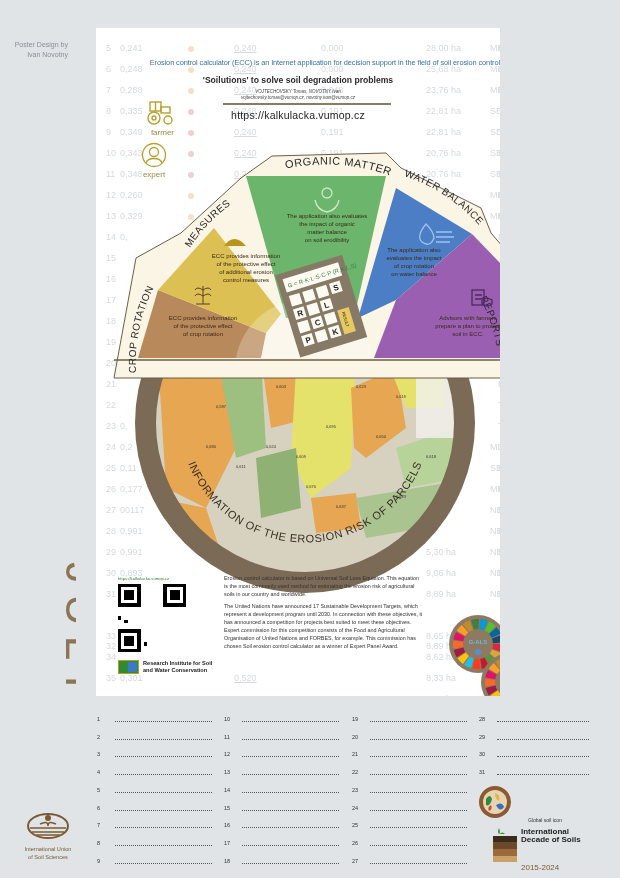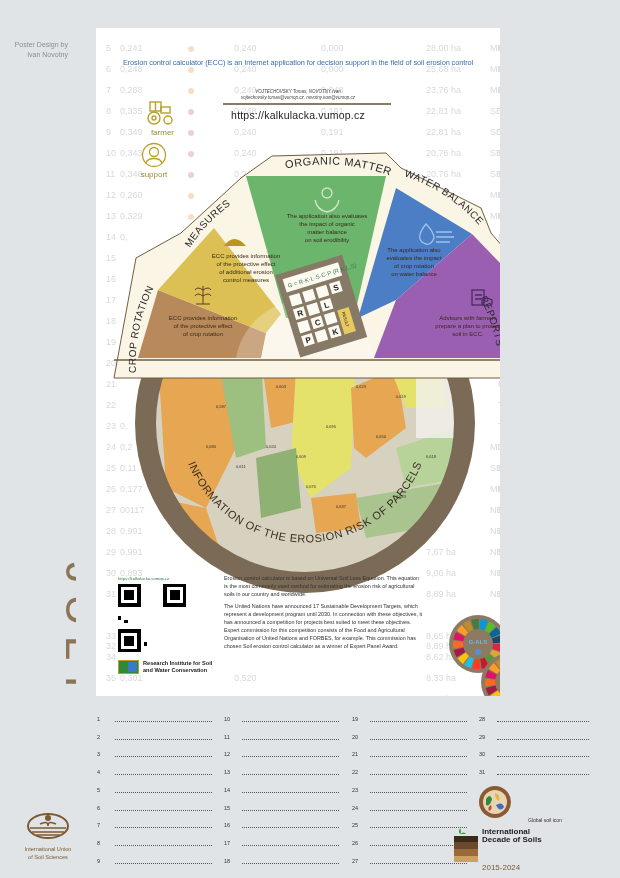--- a/index.html
+++ b/index.html
@@ -11,27 +11,27 @@
   .card { position: absolute; left: 96px; top: 28px; width: 404px; height: 668px; background: #ffffff; overflow: hidden; }
 
   
   .bg-table { position: absolute; left: 0; top: 0; width: 404px; }
   .bg-row { position: absolute; left: 0; width: 404px; height: 21px; font-size: 9px; color: #d6dadd; }
   .bg-row span { position: absolute; top: 5px; }
   .bg-row .n { left: 10px; }
   .bg-row .v1 { left: 24px; }
   .bg-row .dot { left: 92px; top: 8px; width: 6px; height: 6px; border-radius: 50%; background: #f6dfc6; }
   .bg-row .dot.red { background: #efcfcf; }
-  .bg-row .v2 { left: 138px; }
+  .bg-row .v2 { left: 138px; text-decoration: underline; }
   .bg-row .v3 { left: 225px; }
   .bg-row .v4 { left: 330px; }
   .bg-row .cls { left: 394px; }
   .bg-row .grp { left: 402px; }
 
-  .intro { position: absolute; left: 0; top: 30px; width: 404px; text-align: center; font-size: 7.4px; color: #3b6fa8; letter-spacing: -0.1px; }
+  .intro { position: absolute; left: 0; top: 30px; width: 404px; text-align: right; font-size: 7.4px; color: #3b6fa8; letter-spacing: -0.1px; }
   .tagline { position: absolute; left: 0; top: 47px; width: 404px; text-align: center; font-size: 8.6px; font-weight: bold; color: #2a2a2a; }
   .authors { position: absolute; left: 0; top: 61px; width: 404px; text-align: center; font-size: 4.5px; font-style: italic; color: #444; line-height: 6px; }
   .rule { position: absolute; left: 127px; top: 75px; width: 168px; height: 2px; background: #8b7b63; }
   .url { position: absolute; left: 0; top: 81px; width: 404px; text-align: center; font-size: 10.5px; color: #222; letter-spacing: 0.2px; }
 
   .persona { position: absolute; left: 38px; width: 40px; text-align: center; font-size: 8px; color: #9b8a3b; }
 
   .wheel { position: absolute; left: 0; top: 0; width: 404px; height: 668px; }
 
   .desc { position: absolute; left: 128px; top: 546px; width: 200px; font-size: 5.4px; line-height: 8px; color: #333; }
@@ -52,21 +52,21 @@
   .notes { position: absolute; top: 710px; left: 0; width: 620px; }
   .note { position: absolute; height: 12px; font-size: 5.5px; color: #333; display: flex; align-items: flex-end; }
   .note .num { width: 12px; }
   .note .line { flex: 1; border-bottom: 1px dotted #555; height: 5px; margin-left: 6px; }
 
   .iuss { position: absolute; left: 16px; top: 812px; width: 64px; text-align: center; }
   .iuss-label { font-size: 5.6px; color: #7b5a32; line-height: 6px; margin-top: 2px; }
 
   .gsi { position: absolute; left: 478px; top: 785px; }
   .gsi-label { position: absolute; left: 50px; top: 32px; font-size: 5px; color: #333; white-space: nowrap; }
-  .ids { position: absolute; left: 454px; top: 828px; display: flex; }
+  .ids { position: absolute; left: 493px; top: 828px; display: flex; }
   .ids-text { margin-left: 4px; font-size: 8px; font-weight: bold; line-height: 8px; color: #222; }
   .ids-year { font-weight: normal; color: #7b5a32; margin-top: 20px; }
 </style>
 </head>
 <body>
 
 <div class="credit">
   <div>Poster Design by</div>
   <div>Ivan Novotny</div>
 </div>
@@ -297,21 +297,21 @@
         <span class="v3"></span>
         <span class="v4">ha</span>
         <span class="cls">NEO</span>
         <span class="grp">R</span>
       </div>
       <div class="bg-row" style="top: 514px;">
         <span class="n">29</span>
         <span class="v1">0,991</span>
         <span class="v2">0,240</span>
         <span class="v3"></span>
-        <span class="v4">7,67 ha</span>
+        <span class="v4">5,30 ha</span>
         <span class="cls">NEO</span>
         <span class="grp">R</span>
       </div>
       <div class="bg-row" style="top: 535px;">
         <span class="n">30</span>
         <span class="v1">0,893</span>
         <span class="v2">0,240</span>
         <span class="v3">0,653</span>
         <span class="v4">9,06 ha</span>
         <span class="cls">NEO</span>
@@ -367,20 +367,21 @@
         <span class="v1">0,060</span>
         <span class="v2">0,248</span>
         <span class="v3">0,778</span>
         <span class="v4">8,30 ha</span>
         <span class="cls">NEO</span>
         <span class="grp">R</span>
       </div>
     </div>
 
   <div class="intro">Erosion control calculator (ECC) is an Internet application for decision support in the field of soil erosion control</div>
+  <div class="tagline">'Soilutions' to solve soil degradation problems</div>
   <div class="authors">
     <div>VOJTECHOVSKY Tomas, NOVOTNY Ivan</div>
     <div>vojtechovsky.tomas@vumop.cz, novotny.ivan@vumop.cz</div>
   </div>
   <div class="rule"></div>
   <div class="url">https://kalkulacka.vumop.cz</div>
 
   <div class="persona" style="top:72px;text-align:right;">
     <svg width="28" height="26" viewBox="0 0 28 26">
       <g fill="none" stroke="#b8a02a" stroke-width="1.4">
@@ -395,21 +396,21 @@
     <div>farmer</div>
   </div>
   <div class="persona" style="top:114px;">
     <svg width="26" height="26" viewBox="0 0 26 26">
       <g fill="none" stroke="#b8a02a" stroke-width="1.3">
         <circle cx="13" cy="13" r="11.5"></circle>
           <circle cx="13" cy="10" r="4.5"></circle>
         <path d="M5 21 C7 15 19 15 21 21"></path>
       </g>
     </svg>
-    <div>support</div>
+    <div>expert</div>
   </div>
 
   <svg class="wheel" viewBox="0 0 404 668">
     <defs>
       <clipPath id="mapclip">
           <circle cx="209" cy="395" r="150"></circle>
         </clipPath>
       <path id="arc-bottom" d="M 87 420 A 126 126 0 0 0 331 420"></path>
       <path id="arc-crop" d="M 40 345 A 170 170 0 0 1 72 236"></path>
       <path id="arc-meas" d="M 94 220 A 150 150 0 0 1 170 158"></path>

